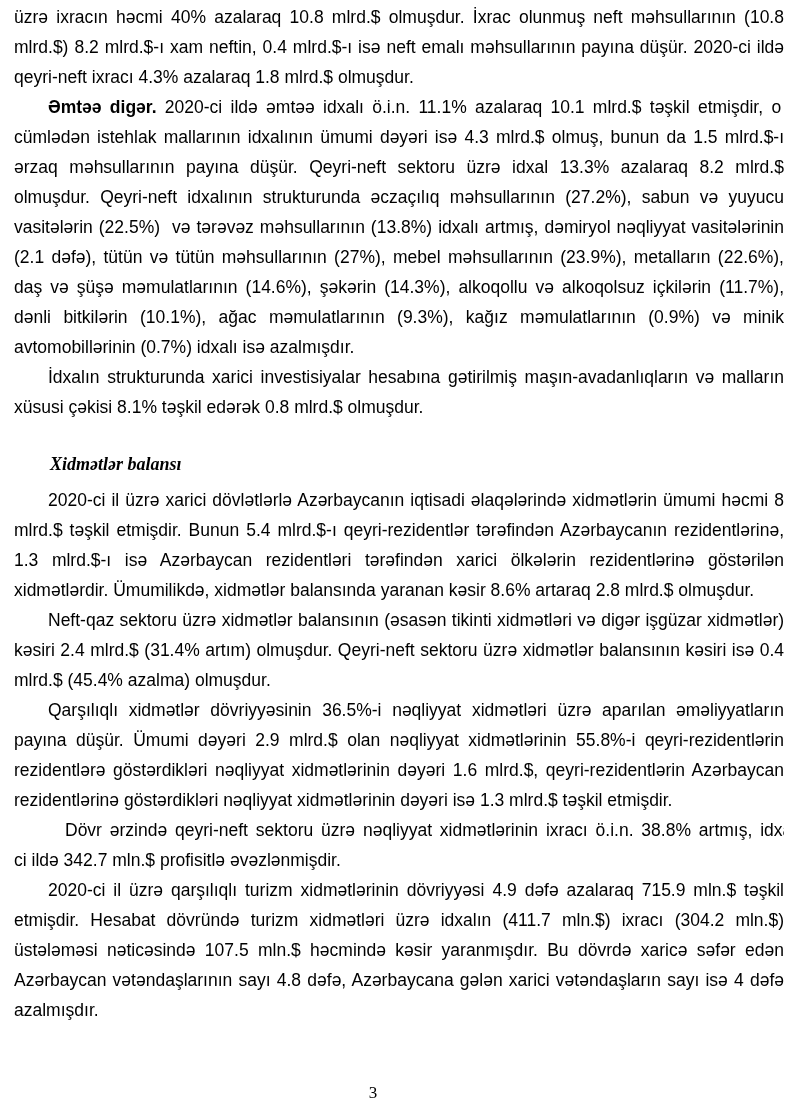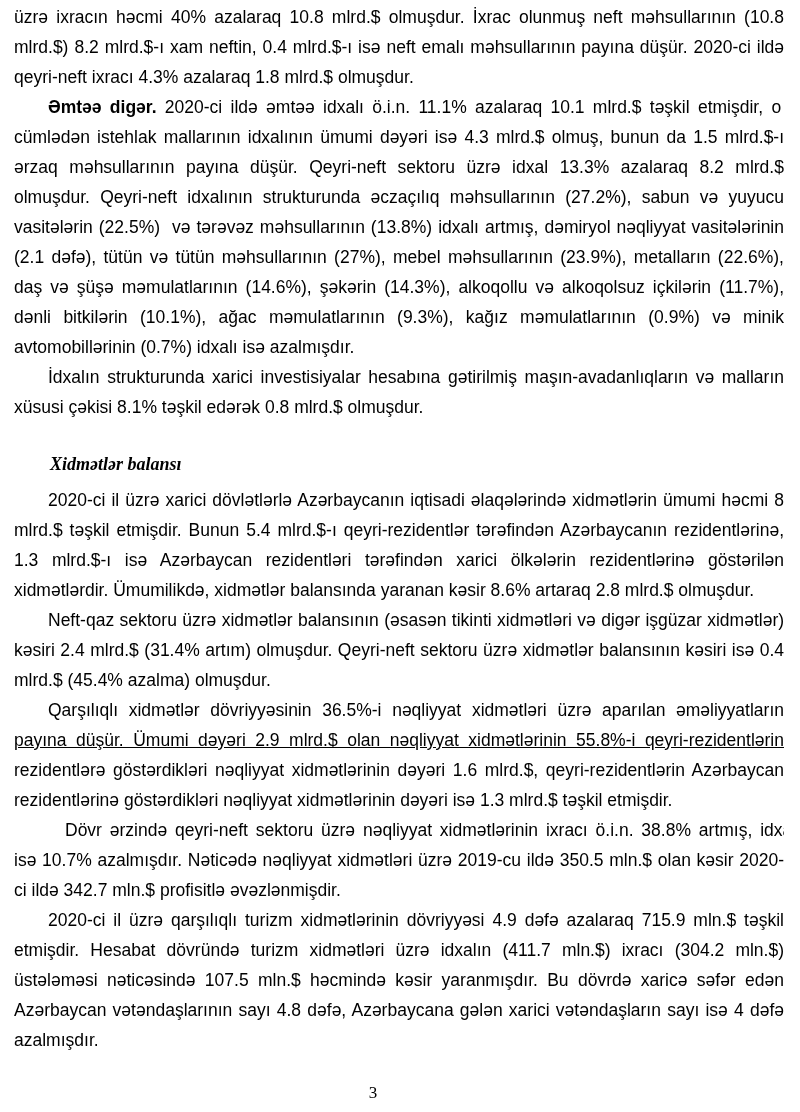--- a/index.html
+++ b/index.html
@@ -90,27 +90,26 @@
         <div class="line"><span style="word-spacing: 8.71px;">1.3 mlrd.$-ı isə Azərbaycan rezidentləri tərəfindən xarici ölkələrin rezidentlərinə göstərilən</span></div>
         <div class="line last"><span>xidmətlərdir. Ümumilikdə, xidmətlər balansında yaranan kəsir 8.6% artaraq 2.8 mlrd.$ olmuşdur.</span></div>
       </div>
       <div class="paragraph">
         <div class="line indent"><span style="word-spacing: 0.51px;">Neft-qaz sektoru üzrə xidmətlər balansının (əsasən tikinti xidmətləri və digər işgüzar xidmətlər)</span></div>
         <div class="line"><span style="word-spacing: 0.65px;">kəsiri 2.4 mlrd.$ (31.4% artım) olmuşdur. Qeyri-neft sektoru üzrə xidmətlər balansının kəsiri isə 0.4</span></div>
         <div class="line last"><span>mlrd.$ (45.4% azalma) olmuşdur.</span></div>
       </div>
       <div class="paragraph">
         <div class="line indent"><span style="word-spacing: 5.8px;">Qarşılıqlı xidmətlər dövriyyəsinin 36.5%-i nəqliyyat xidmətləri üzrə aparılan əməliyyatların</span></div>
-        <div class="line"><span style="word-spacing: 4.63px; text-decoration: underline;">payına düşür. Ümumi dəyəri 2.9 mlrd.$ olan nəqliyyat xidmətlərinin 55.8%-i qeyri-rezidentlərin</span></div>
+        <div class="line"><span style="word-spacing: 4.63px;">payına düşür. Ümumi dəyəri 2.9 mlrd.$ olan nəqliyyat xidmətlərinin 55.8%-i qeyri-rezidentlərin</span></div>
         <div class="line"><span style="word-spacing: 2.75px;">rezidentlərə göstərdikləri nəqliyyat xidmətlərinin dəyəri 1.6 mlrd.$, qeyri-rezidentlərin Azərbaycan</span></div>
         <div class="line last"><span>rezidentlərinə göstərdikləri nəqliyyat xidmətlərinin dəyəri isə 1.3 mlrd.$ təşkil etmişdir.</span></div>
       </div>
       <div class="paragraph">
         <div class="line indent"><span style="word-spacing: 2.98px; margin-left: 17px;">Dövr ərzində qeyri-neft sektoru üzrə nəqliyyat xidmətlərinin ixracı ö.i.n. 38.8% artmış, idxalı</span></div>
-        <div class="line"><span style="word-spacing: 0.87px;">isə 10.7% azalmışdır. Nəticədə nəqliyyat xidmətləri üzrə 2019-cu ildə 350.5 mln.$ olan kəsir 2020-</span></div>
         <div class="line last"><span>ci ildə 342.7 mln.$ profisitlə əvəzlənmişdir.</span></div>
       </div>
       <div class="paragraph">
         <div class="line indent"><span style="word-spacing: 3.05px;">2020-ci il üzrə qarşılıqlı turizm xidmətlərinin dövriyyəsi 4.9 dəfə azalaraq 715.9 mln.$ təşkil</span></div>
         <div class="line"><span style="word-spacing: 6.28px;">etmişdir. Hesabat dövründə turizm xidmətləri üzrə idxalın (411.7 mln.$) ixracı (304.2 mln.$)</span></div>
         <div class="line"><span style="word-spacing: 4.47px;">üstələməsi nəticəsində 107.5 mln.$ həcmində kəsir yaranmışdır. Bu dövrdə xaricə səfər edən</span></div>
         <div class="line"><span style="word-spacing: 1.34px;">Azərbaycan vətəndaşlarının sayı 4.8 dəfə, Azərbaycana gələn xarici vətəndaşların sayı isə 4 dəfə</span></div>
         <div class="line last"><span>azalmışdır.</span></div>
       </div>
     </div>

